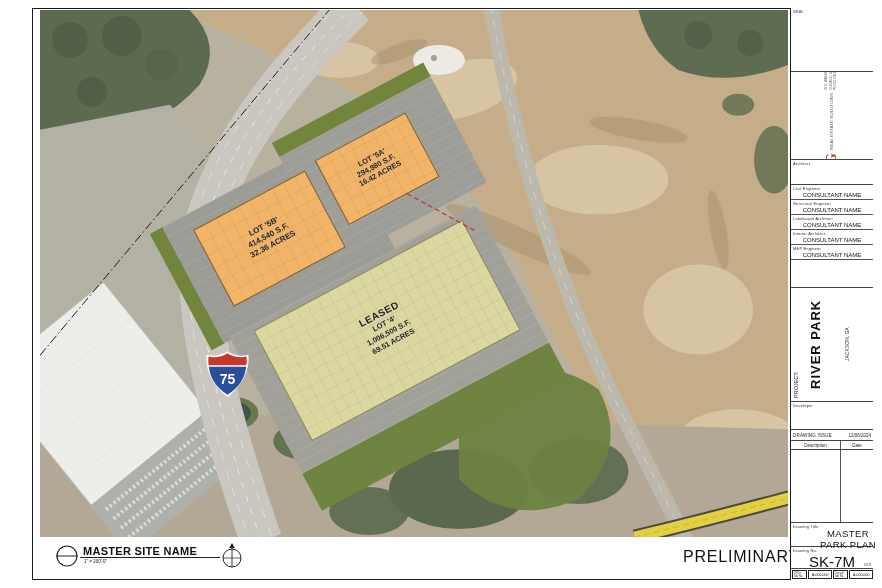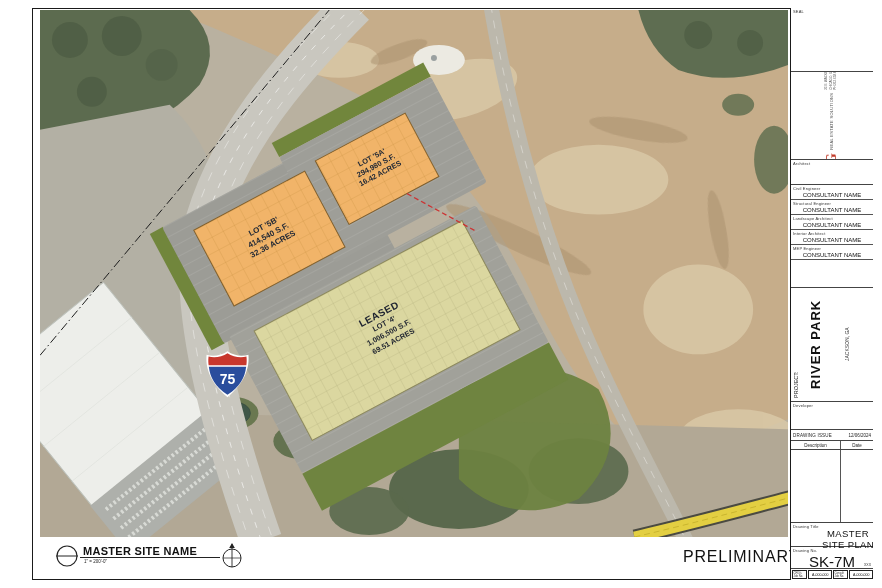--- a/index.html
+++ b/index.html
@@ -292,21 +292,21 @@
       <div style="width:40%;border-left:1px solid #555;">Date</div>
     </div>
     <div class="cell" style="top:442px;height:73px;">
       <div style="position:absolute;left:60%;top:0;bottom:0;border-left:1px solid #555;"></div>
     </div>
 
     <div class="cell" style="top:515px;height:24px;">
       <span class="tiny-label">Drawing Title</span>
       <div class="dtitle-text">
         <span>MASTER</span><br>
-        <span>SITE PLAN</span>
+        <span>PARK PLAN</span>
       </div>
     </div>
 
     <div class="cell" style="top:539px;height:22px;">
       <span class="tiny-label">Drawing No.</span>
       <div class="dno-text">SK-7M</div>
       <span class="xxx">XXX</span>
     </div>
 
     <div class="cell foot" style="top:561px;height:11px;border-bottom:none;">

